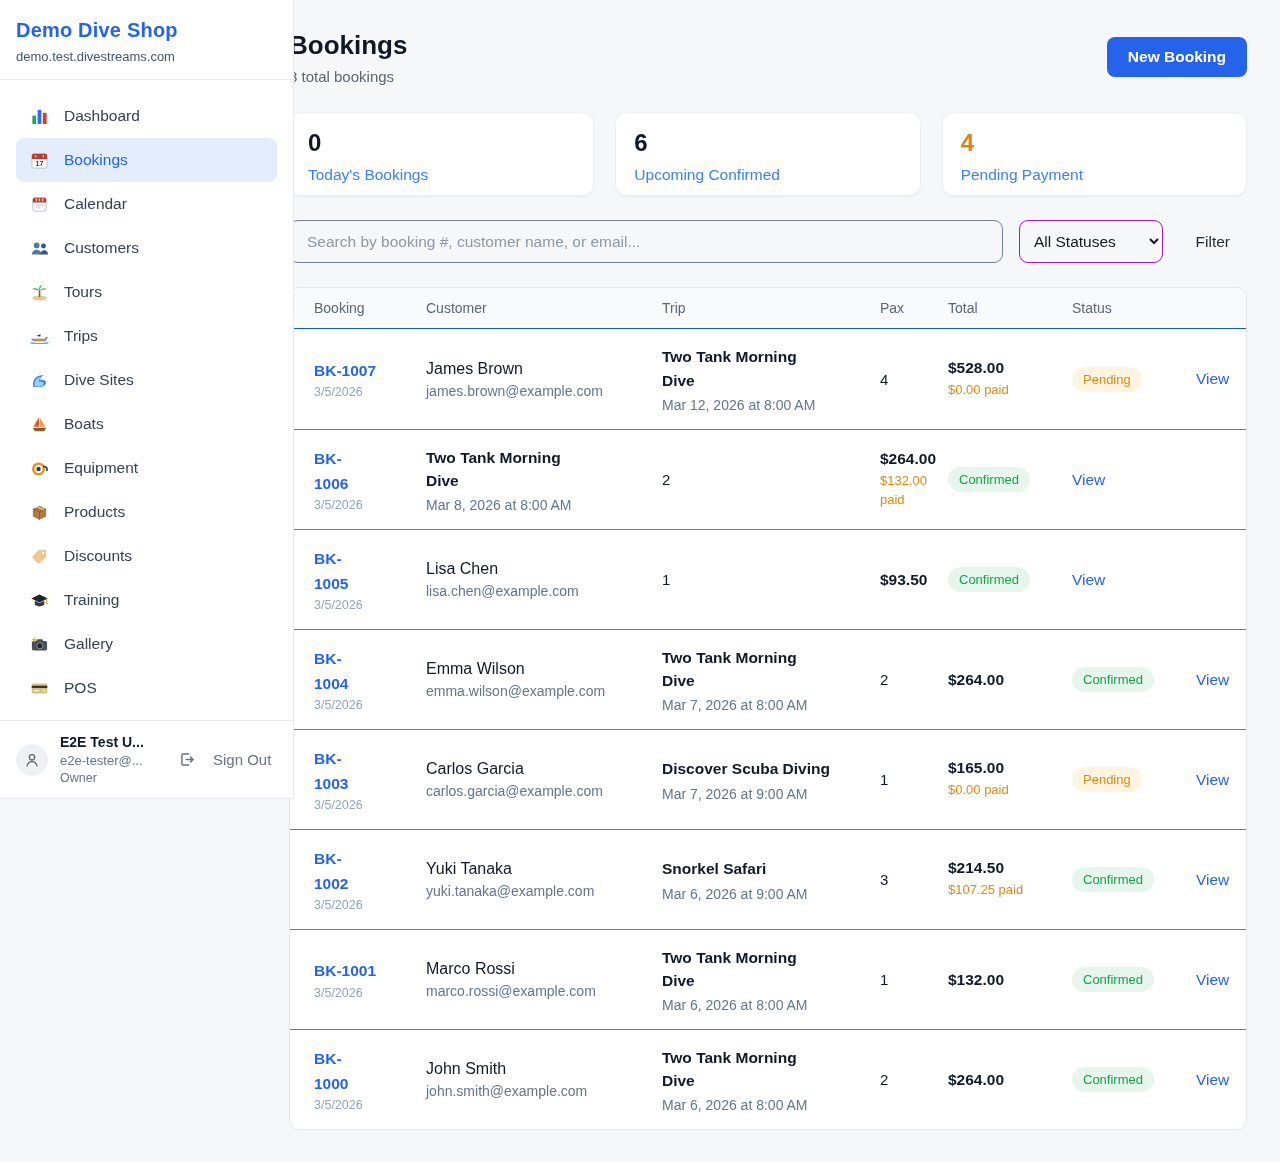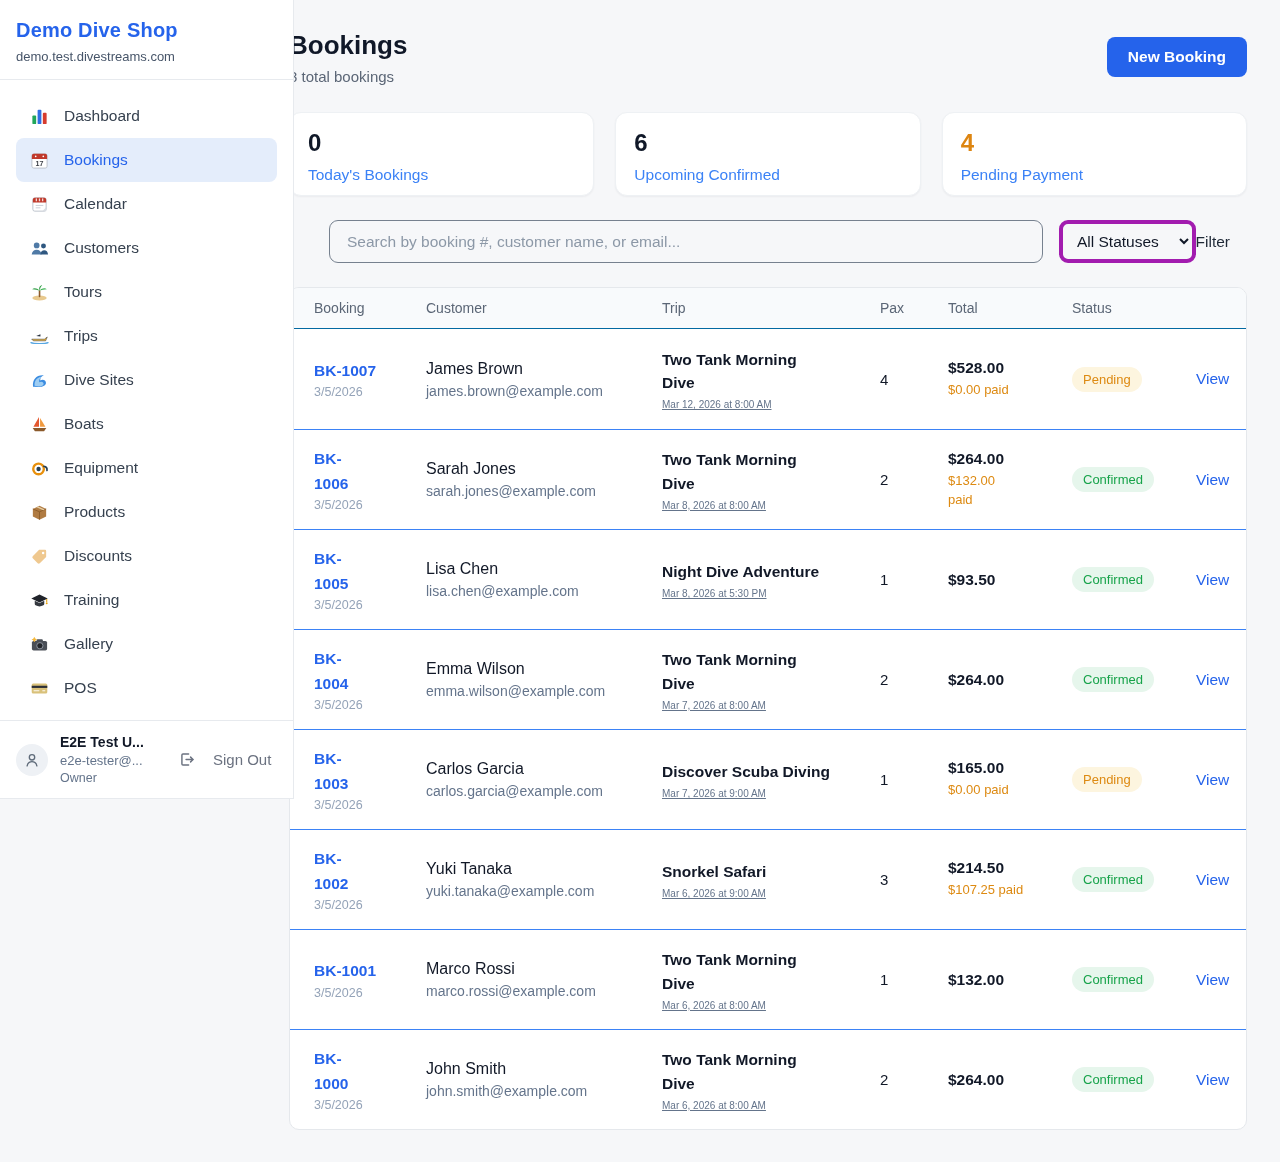--- a/index.html
+++ b/index.html
@@ -48,45 +48,45 @@
     font-size:15.5px; font-weight:600; padding:11px 21px; cursor:pointer; font-family:inherit;
   }
   .stats { display:grid; grid-template-columns:repeat(3,1fr); gap:21px; margin-top:27px; }
   .stat-card {
     background:#fff; border:1px solid #eef1f4; border-radius:12px; padding:16px 18px;
     box-shadow:0 1px 2px rgba(16,24,40,.05); height:84px;
   }
   .stat-value { font-size:24px; font-weight:800; color:#101828; }
   .stats .stat-card:nth-child(3) .stat-value { color:#dd8511; }
   .stat-label { margin-top:9px; font-size:15.5px; color:#3b82f6; }
-  .filter-row { display:flex; align-items:center; margin-top:24px;margin-left:40px; }
+  .filter-row { display:flex; align-items:center; margin-top:24px; }
   .search-input {
     flex:0 0 714px; height:43px; border:1px solid #76818f; border-radius:9px;
     padding:0 17px; font-size:15.5px; color:#0f172a; background:transparent; font-family:inherit;
   }
   .search-input::placeholder { color:#8c98a7; }
   .status-select {
-    margin-left:16px; height:43px; width:144px; border:4px solid #a21caf; border-radius:9px;
+    margin-left:16px; height:43px; width:144px; border:1px solid #a21caf; border-radius:9px;
     font-size:15.5px; padding:0 10px; background:transparent; color:#111827; font-family:inherit;
   }
   .filter-label { margin-left:auto; margin-right:17px; font-size:15.5px; color:#1f2937; background:none; border:none; font-family:inherit; cursor:pointer; }
   
   .table-card { margin-top:24px; background:#fff; border:1px solid #e5e8ec; border-radius:10px; overflow:hidden; }
   .thead, .row { display:grid; grid-template-columns:112px 236px 218px 68px 124px 124px 1fr; padding:0 24px; }
   .thead { background:#f8fafc; height:41px; align-items:center; border-bottom:1px solid #0369a1; }
   .th { font-size:14px; color:#5b6676; font-weight:500; }
   .row { padding:14px 24px; min-height:100px; align-items:center; border-top:1px solid #3b82f6; }
   .rows .row:first-child { border-top:none; }
   .bk-id { color:#2563eb; font-weight:600; font-size:15.5px; text-decoration:none; display:inline-block; max-width:48px; line-height:1.55; }
   .rows .row:nth-child(1) .bk-id, .rows .row:nth-child(7) .bk-id { max-width:none; white-space:nowrap; }
   .bk-date { font-size:12.5px; color:#94a3b8; margin-top:2px; }
   .cust-name { font-size:16px; color:#111827; }
   .cust-email { font-size:14px; color:#64748b; margin-top:5px; }
   .trip-name { font-size:15.5px; font-weight:600; color:#111827; max-width:168px; line-height:1.5; }
-  .trip-date { font-size:10px; color:#64748b; margin-top:5px;text-decoration:underline; }
+  .trip-date { font-size:14px; color:#64748b; margin-top:5px; }
   .c-pax { font-size:15px; color:#111827; }
   .total-amt { font-size:15.5px; font-weight:700; color:#111827; }
   .total-paid { font-size:13px; color:#dd8a12; margin-top:4px; display:inline-block; line-height:1.45; }
   .rows .row:nth-child(2) .total-paid { max-width:58px; }
   .badge { display:inline-block; padding:5px 11px; border-radius:999px; font-size:13px; }
   .badge-pending { background:#fdf5df; color:#dd8a12; }
   .badge-confirmed { background:#e6f6ec; color:#17a34a; }
   .view-link { color:#2563eb; font-size:15.5px; text-decoration:none; }
 </style>
 </head>
@@ -327,42 +327,34 @@
             <div class="trip-name">Two Tank Morning Dive</div>
             <div class="trip-date">Mar 12, 2026 at 8:00 AM</div>
           </div>
           <div class="c-pax">4</div>
           <div class="c-total"><div class="total-amt">$528.00</div><span class="total-paid">$0.00 paid</span></div>
           <div class="c-status"><span class="badge badge-pending">Pending</span></div>
           <div class="c-view"><a href="#" class="view-link">View</a></div>
         </div>
         <div class="row">
           <div class="c-booking"><a href="#" class="bk-id">BK-1006</a><div class="bk-date">3/5/2026</div></div>
-          <div class="c-customer">
-            <div class="cust-name">Sarah Jones</div>
-            <div class="cust-email">sarah.jones@example.com</div>
-          </div>
           <div class="c-trip">
             <div class="trip-name">Two Tank Morning Dive</div>
             <div class="trip-date">Mar 8, 2026 at 8:00 AM</div>
           </div>
           <div class="c-pax">2</div>
           <div class="c-total"><div class="total-amt">$264.00</div><span class="total-paid">$132.00 paid</span></div>
           <div class="c-status"><span class="badge badge-confirmed">Confirmed</span></div>
           <div class="c-view"><a href="#" class="view-link">View</a></div>
         </div>
         <div class="row">
           <div class="c-booking"><a href="#" class="bk-id">BK-1005</a><div class="bk-date">3/5/2026</div></div>
           <div class="c-customer">
             <div class="cust-name">Lisa Chen</div>
             <div class="cust-email">lisa.chen@example.com</div>
-          </div>
-          <div class="c-trip">
-            <div class="trip-name">Night Dive Adventure</div>
-            <div class="trip-date">Mar 8, 2026 at 5:30 PM</div>
           </div>
           <div class="c-pax">1</div>
           <div class="c-total">
             <div class="total-amt">$93.50</div>
           </div>
           <div class="c-status"><span class="badge badge-confirmed">Confirmed</span></div>
           <div class="c-view"><a href="#" class="view-link">View</a></div>
         </div>
         <div class="row">
           <div class="c-booking"><a href="#" class="bk-id">BK-1004</a><div class="bk-date">3/5/2026</div></div>

